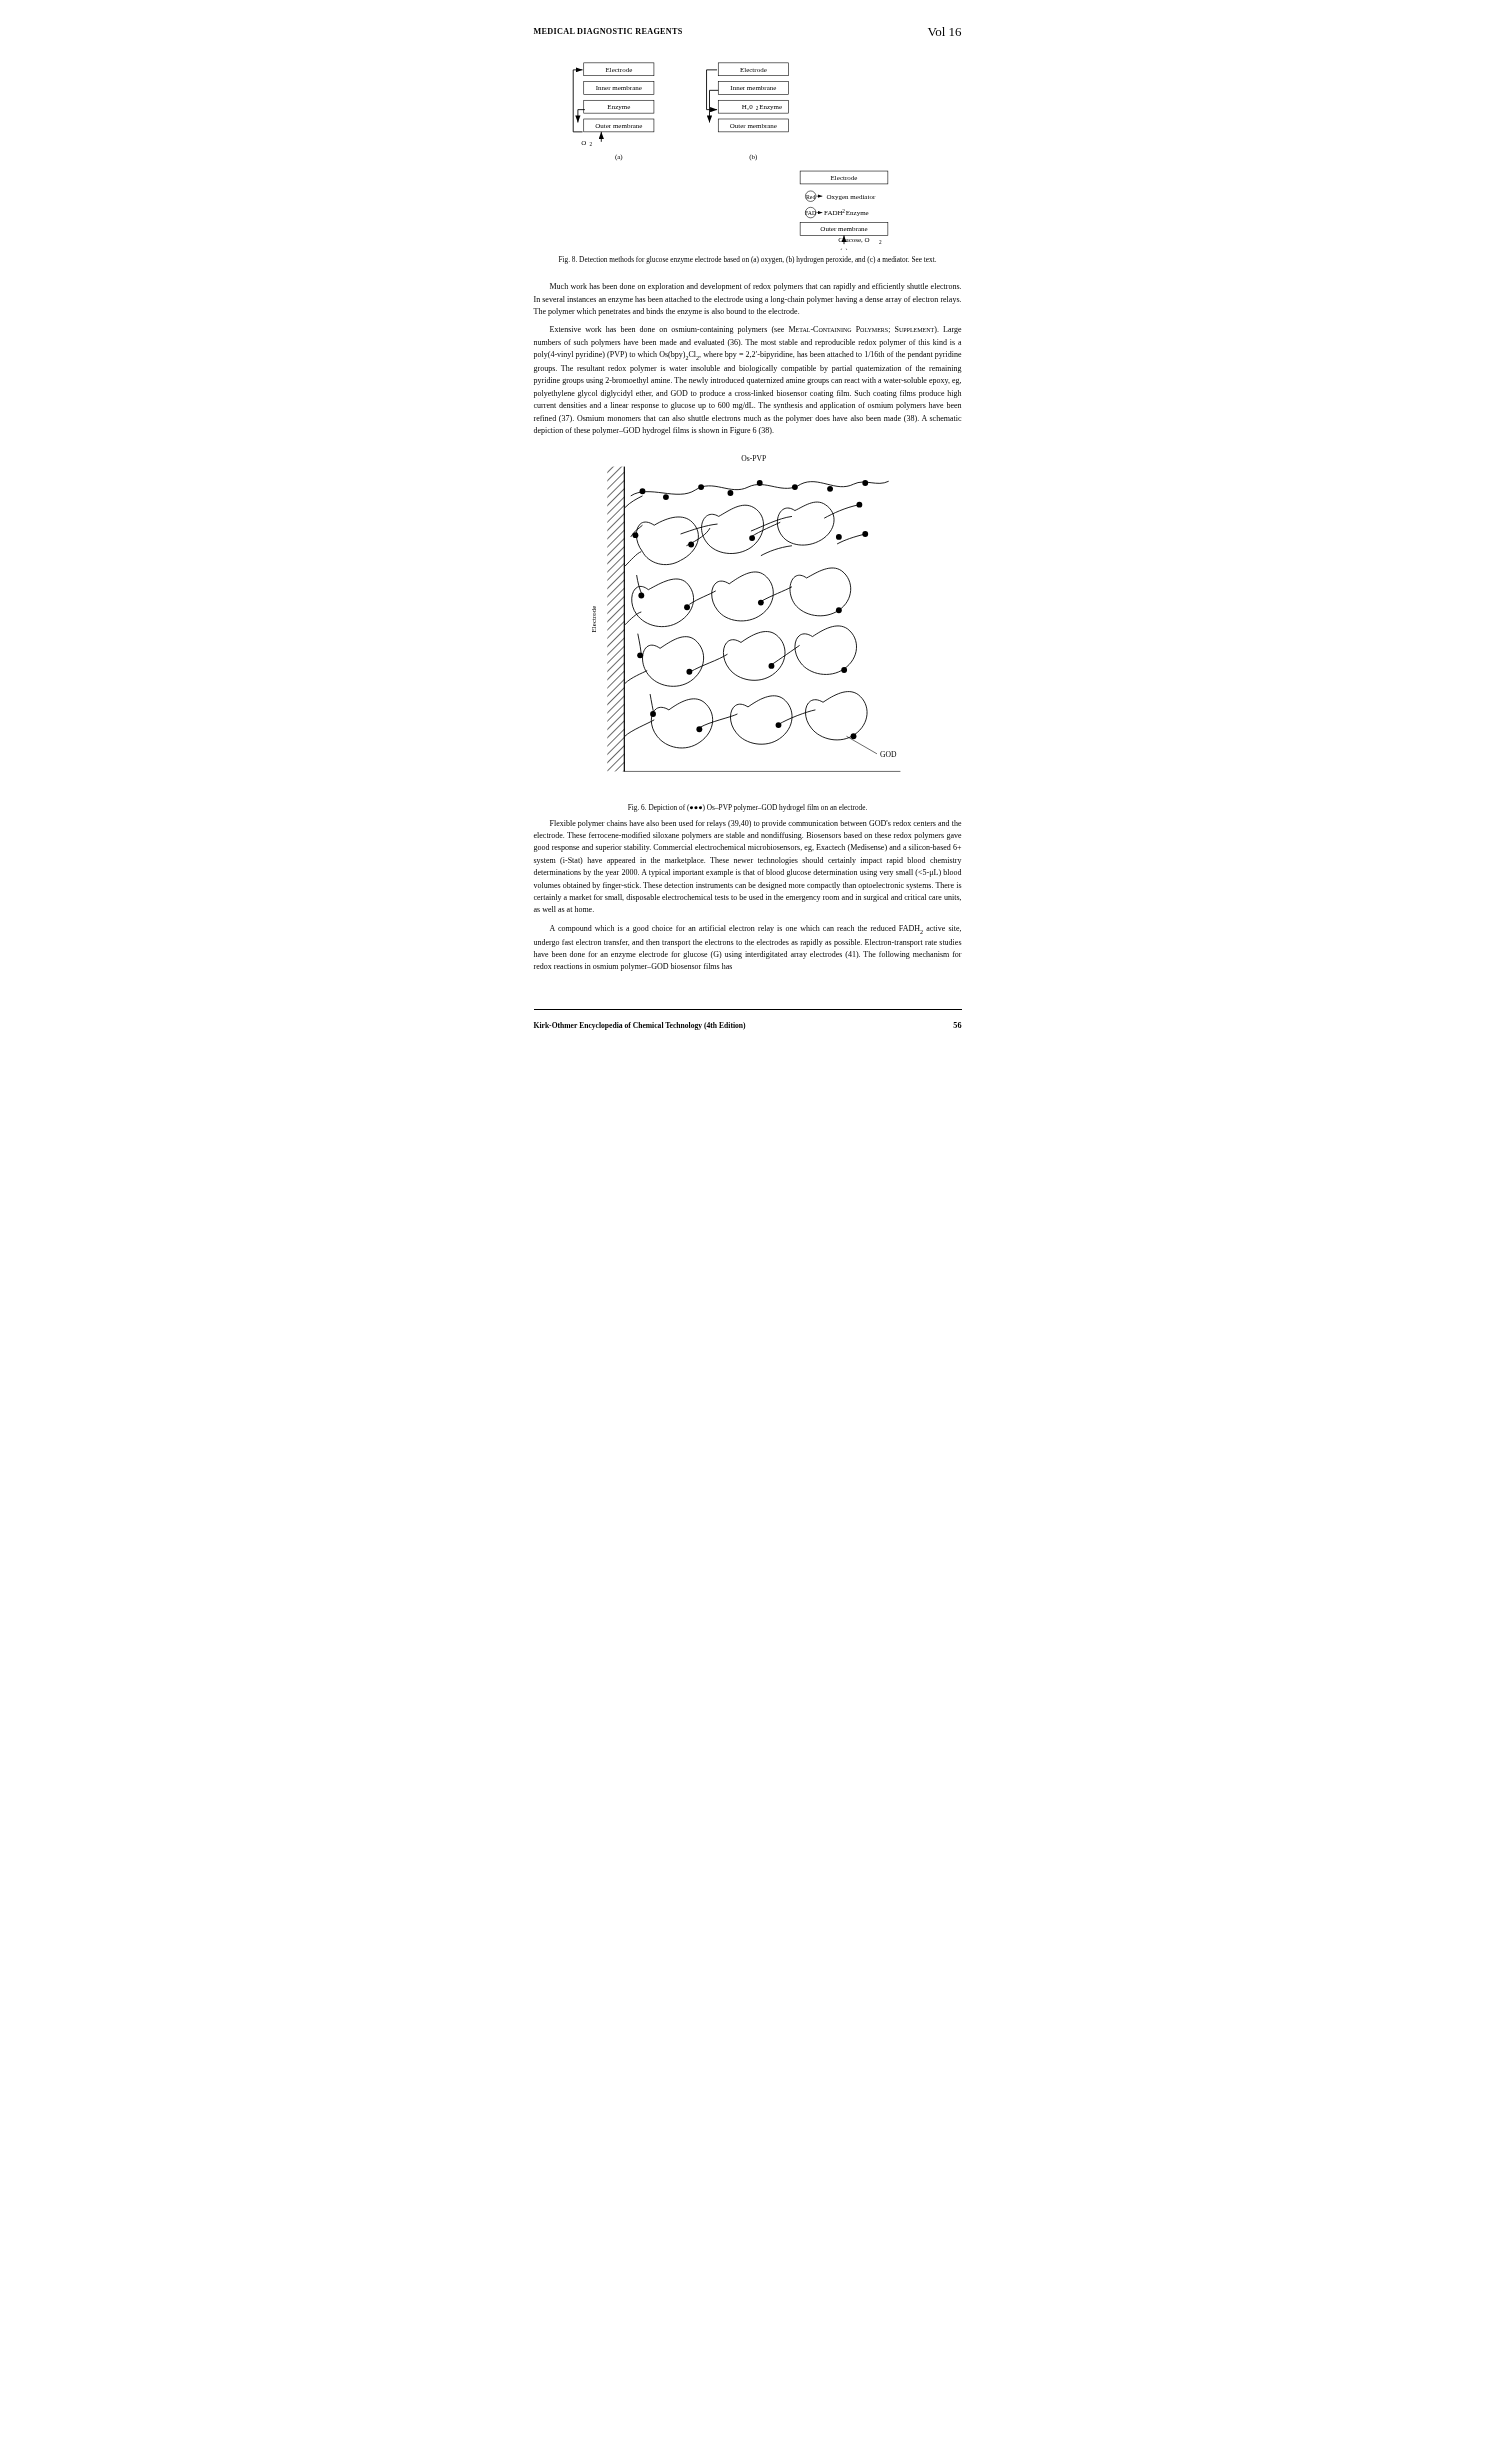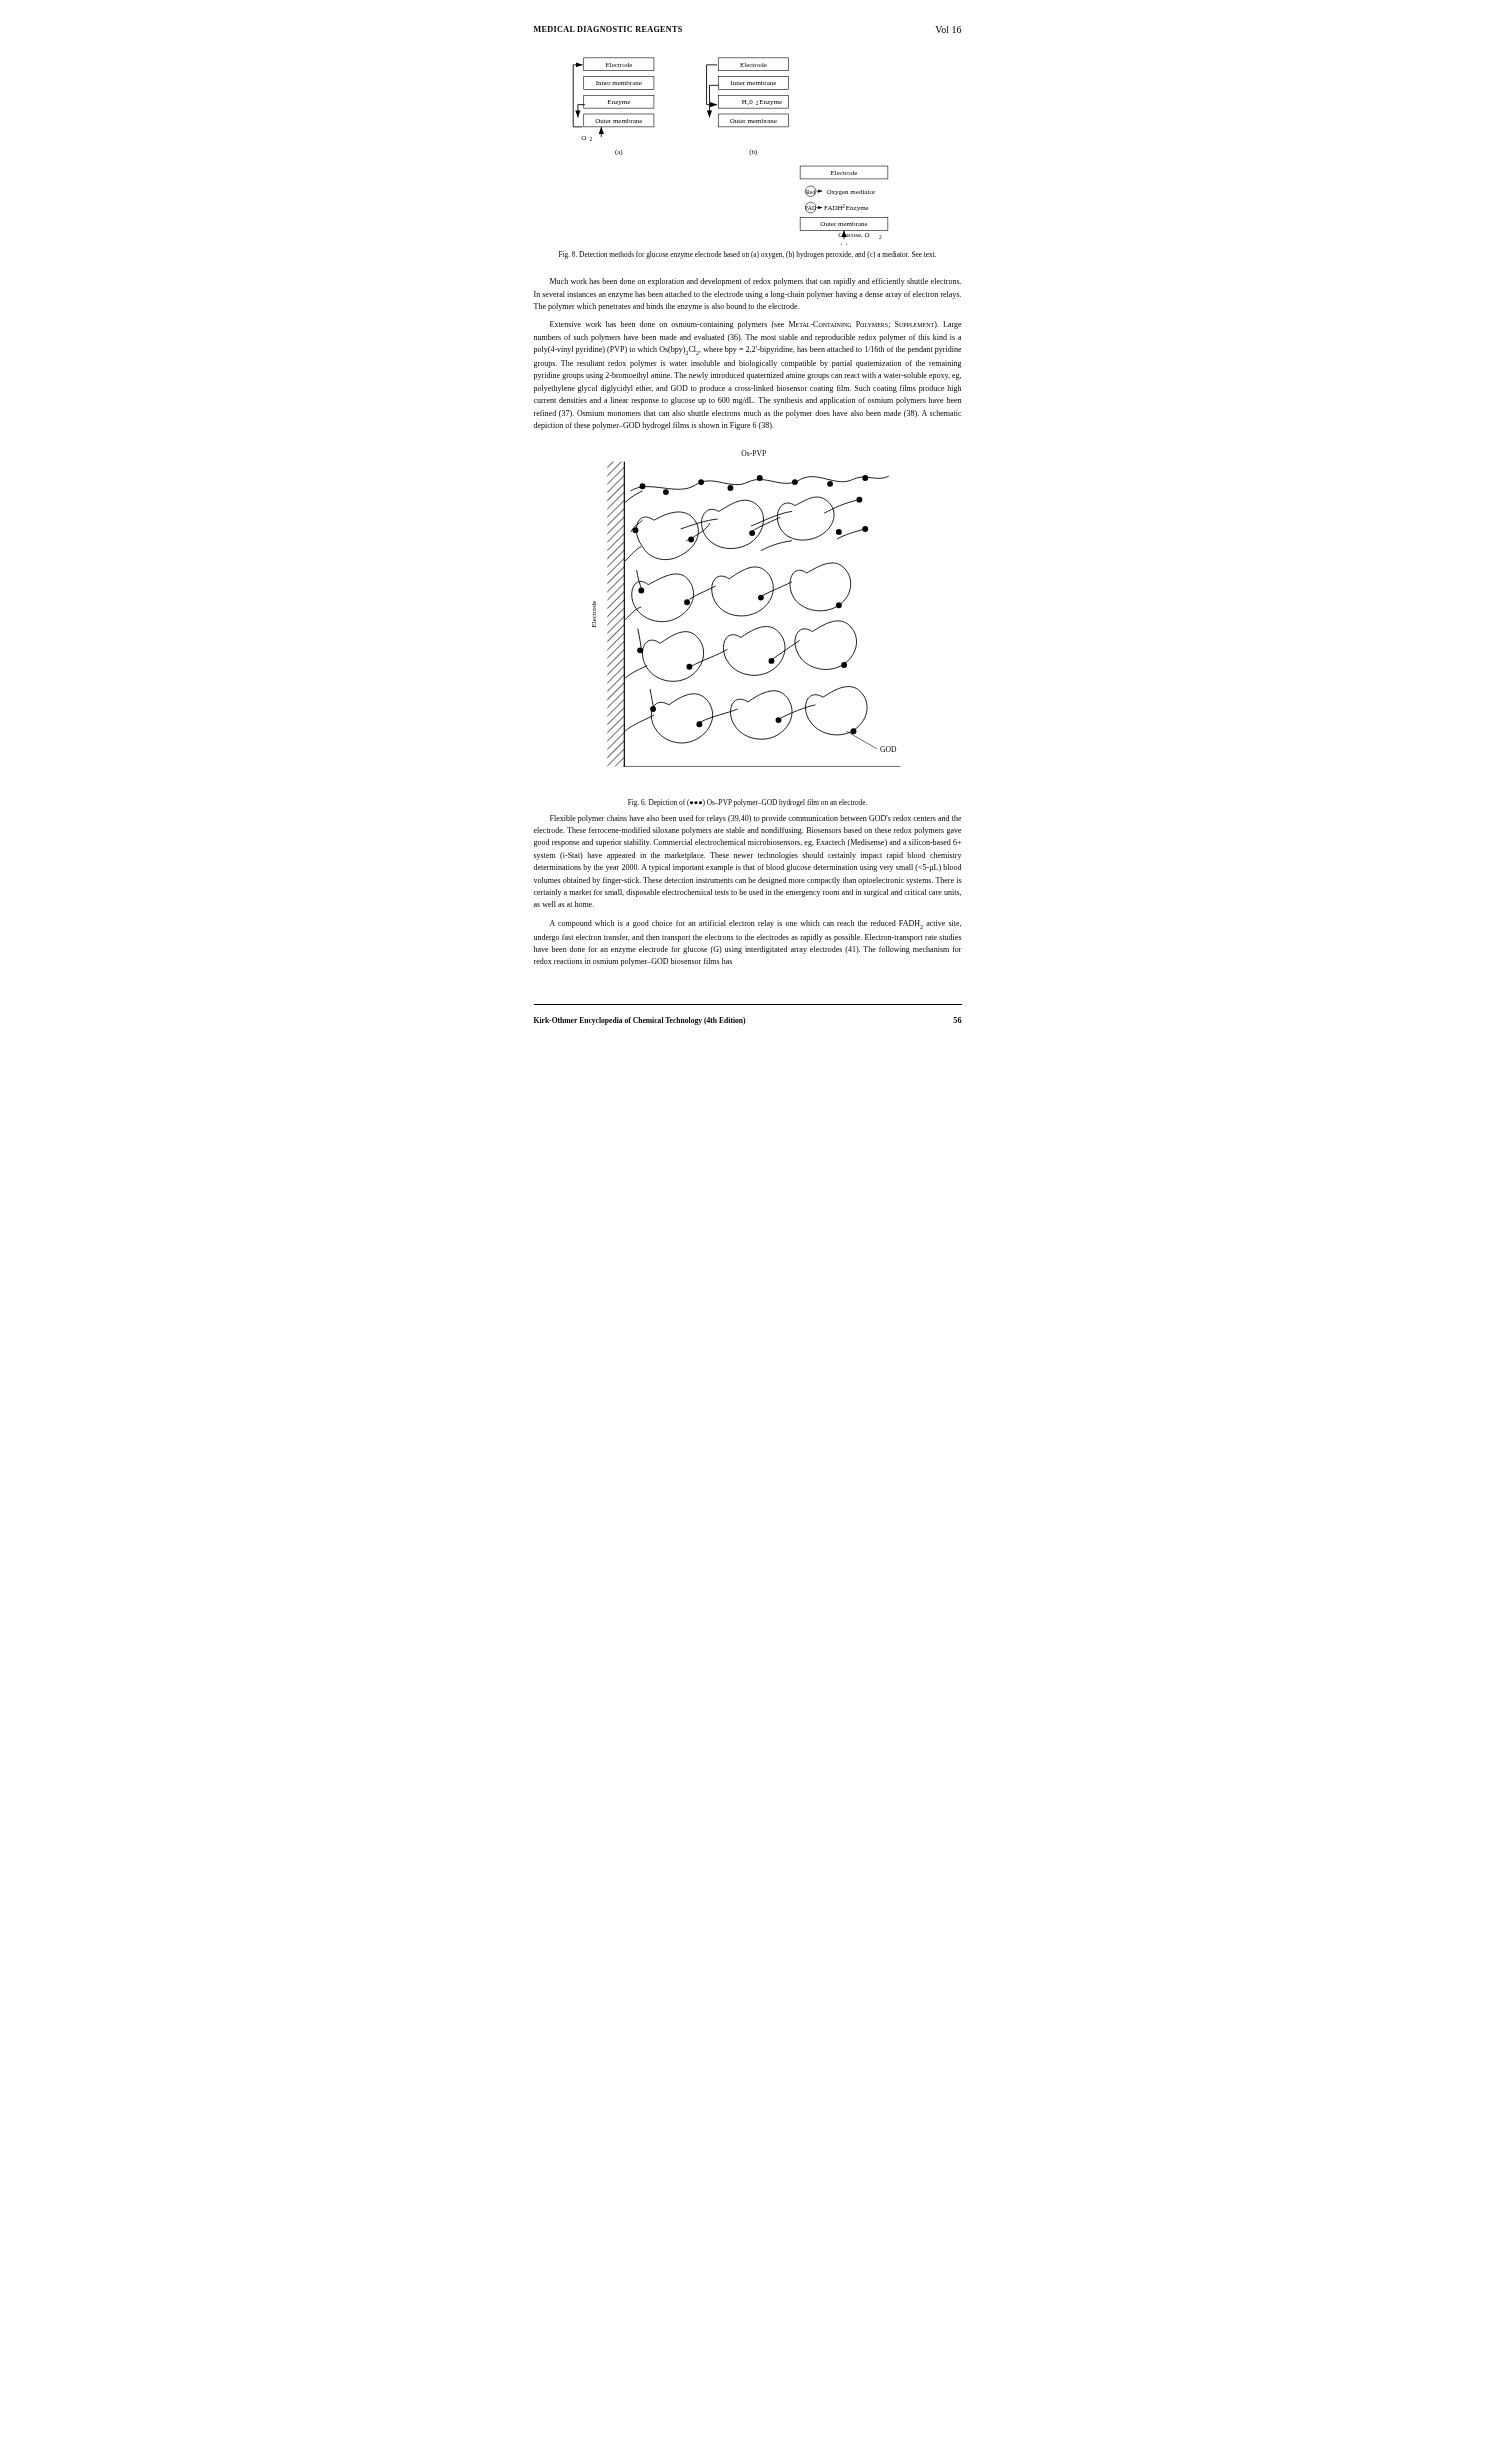--- a/index.html
+++ b/index.html
@@ -20,21 +20,21 @@
       align-items: center;
       margin-bottom: 17.6px;
       border-bottom: none;
     }
     .header-left {
       font-weight: bold;
       font-size: 8.2px;
       letter-spacing: 0.3px;
     }
     .header-right {
-      font-size: 10px;
+      font-size: 13px;
     }
 
     
     .figure-container {
       display: flex;
       flex-direction: column;
       align-items: center;
       margin: 11.7px 0 5.9px 0;
     }
 

